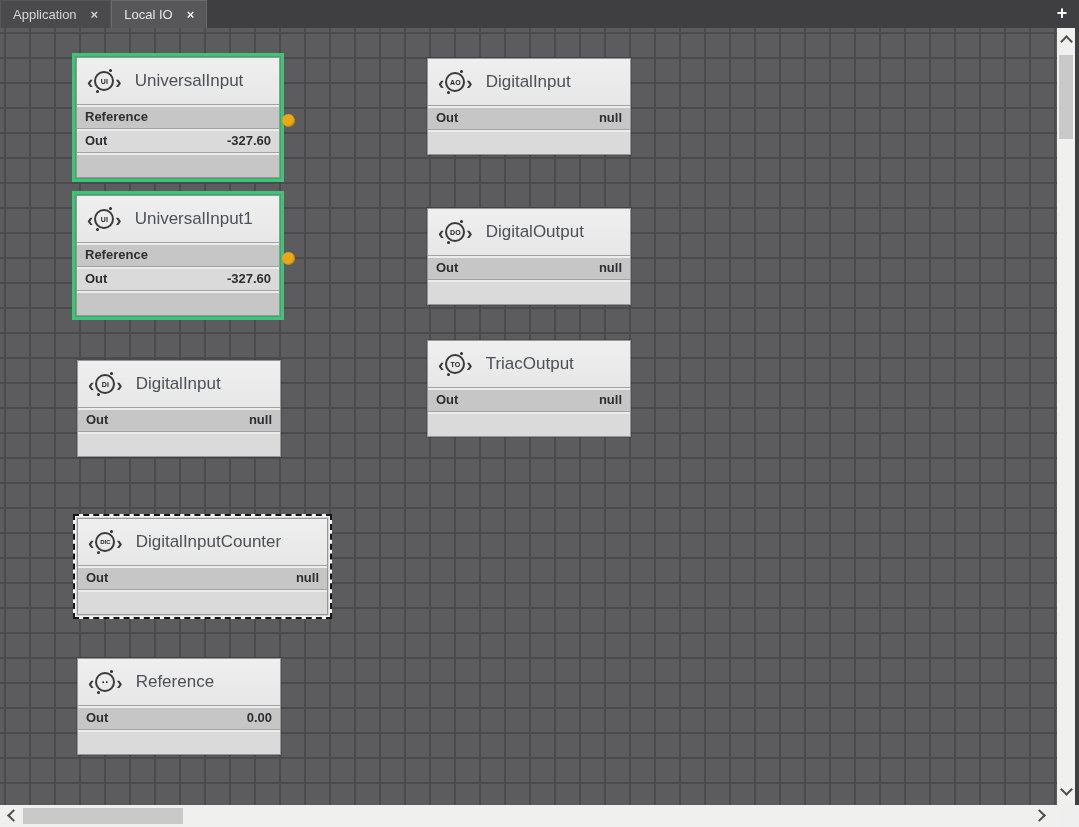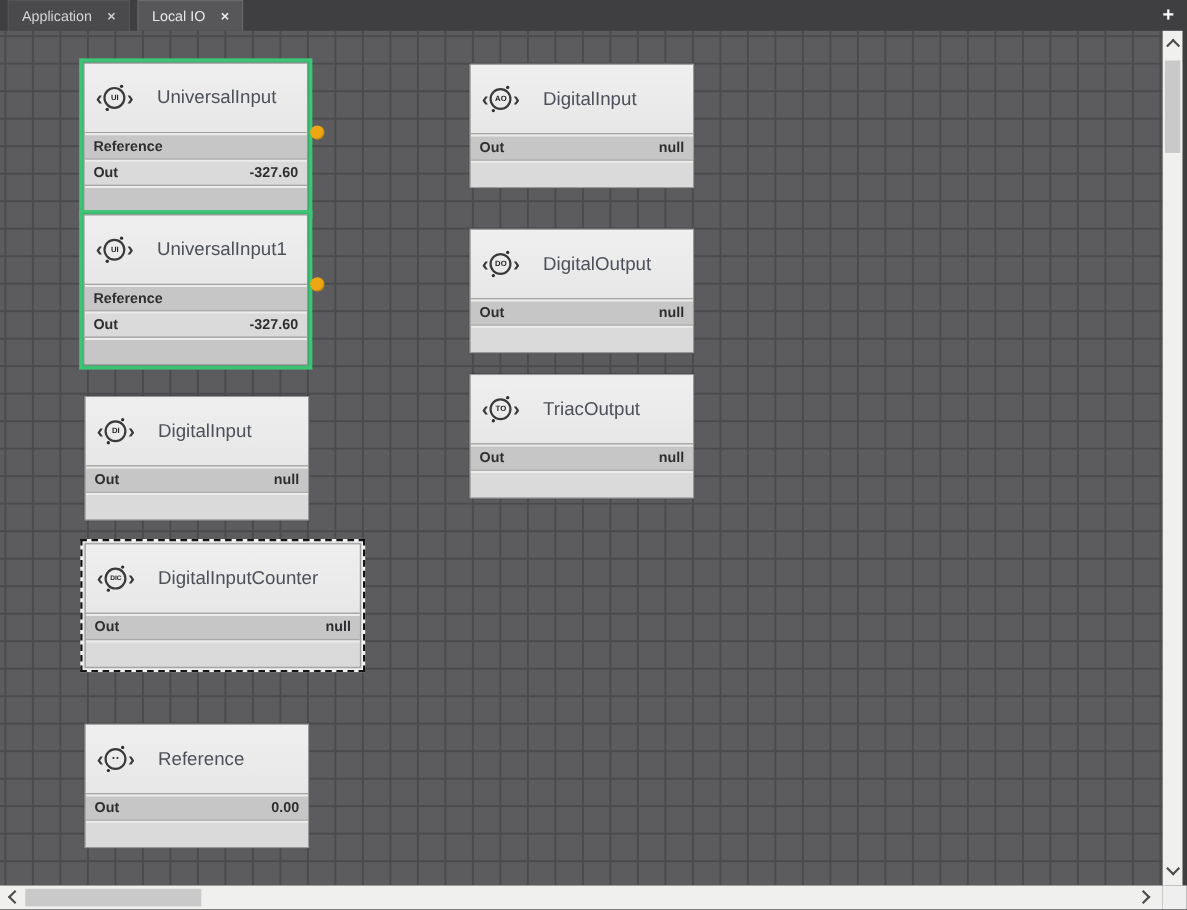--- a/index.html
+++ b/index.html
@@ -1,61 +1,61 @@
 <!DOCTYPE html>
 <html><head>
 <meta charset="utf-8">
 <style>
   html,body{margin:0;padding:0;background:#2c2c2e;}
   .app{position:relative;width:1079px;height:827px;background:#3f3f41;overflow:hidden;
        font-family:"Liberation Sans", sans-serif; -webkit-font-smoothing:antialiased;}
 
   
   .tabbar{position:absolute;left:0;top:0;width:1079px;height:28px;background:#3f3f41;display:flex;align-items:stretch;}
-  .tab{display:flex;align-items:center;gap:14px;padding:0 12px;margin-left:7px;font-size:13px;color:#d6d6d6;
+  .tab{display:flex;align-items:center;gap:14px;padding:0 12px;font-size:13px;color:#d6d6d6;
        background:#4a4a4c;border:1px solid #565658;border-bottom:none;cursor:default;}
   .tab.active{background:#57575a;color:#e8e8e8;border-color:#6a6a6d;}
   .tab .x{font-size:13px;font-weight:bold;color:#d0d0d0;line-height:1;cursor:pointer;}
   .tab.active .x{color:#efefef;}
   .tab-add{position:absolute;right:6px;top:2px;width:22px;height:22px;color:#fafafa;font-size:18px;font-weight:bold;
        display:flex;align-items:center;justify-content:center;cursor:pointer;}
 
   
   .canvas{position:absolute;left:0;top:28px;width:1057px;height:777px;background-color:#5c5c5e;
       background-image:linear-gradient(to right,#4b4b4d 2px,transparent 2px),
                        linear-gradient(to bottom,#4b4b4d 2px,transparent 2px);
       background-size:25px 25px;background-position:4px 4px;}
 
   
   .blockwrap{position:absolute;}
   .sel-green{border:4px solid #3dc476;}
   .sel-ants{border:2px dashed #141414;background:#f2f2f2;padding:2px;}
   .block{background:#c6c6c6;border:1px solid #979797;width:202px;box-shadow:0 0 0 1px rgba(0,0,0,0.12);}
   .block.wide{width:249px;}
-  .hdr{height:46px;background:linear-gradient(#efefef,#e7e7e7);display:flex;align-items:center;padding:8px 10px;gap:21px;}
+  .hdr{height:46px;background:linear-gradient(#efefef,#e7e7e7);display:flex;align-items:center;padding:0 10px;gap:13px;}
   .title{font-size:17px;color:#4d5058;white-space:nowrap;}
   .icon{display:flex;align-items:center;color:#3a3a3a;}
   .icon::before{content:"\2039";font-size:19px;font-weight:bold;margin-right:1px;line-height:1;}
   .icon::after{content:"\203A";font-size:19px;font-weight:bold;margin-left:1px;line-height:1;}
   .circ{position:relative;width:20px;height:20px;border:2px solid #3a3a3a;border-radius:50%;box-sizing:border-box;
         display:flex;align-items:center;justify-content:center;font-size:7px;font-weight:bold;letter-spacing:0;color:#222;}
   .circ::before{content:"";position:absolute;width:3px;height:3px;background:#2d2d2d;border-radius:50%;top:-4px;right:0px;}
   .circ::after{content:"";position:absolute;width:3px;height:3px;background:#2d2d2d;border-radius:50%;bottom:-4px;left:0px;}
   .row{height:23px;border-top:1px solid #a2a2a2;box-shadow:inset 0 2px 0 #ececea;display:flex;align-items:center;
        justify-content:space-between;padding:0 8px;font-size:13px;font-weight:bold;color:#2e2e30;}
   .rows .row:nth-child(odd){background:#c6c6c6;}
   .rows .row:nth-child(even){background:#dadada;}
   .row.footer{height:24px;}
   .port{position:absolute;width:13px;height:13px;border-radius:50%;background:#eda712;box-shadow:inset -1px -1px 1px rgba(0,0,0,.18);}
 
   
   .b1{left:72px;top:25px;}
   .b2{left:72px;top:163px;}
   .b3{left:77px;top:332px;}
-  .b4{left:73px;top:462px;}
+  .b4{left:73px;top:486px;}
   .b5{left:77px;top:630px;}
   .b6{left:427px;top:30px;}
   .b7{left:427px;top:180px;}
   .b8{left:427px;top:312px;}
   .b1 .port{right:-15px;top:57px;}
   .b2 .port{right:-15px;top:57px;}
 
   
   .vscroll{position:absolute;left:1057px;top:28px;width:18px;height:777px;background:#f0f0ee;}
   .vthumb{position:absolute;left:2px;top:27px;width:14px;height:84px;background:#c9c9c9;cursor:pointer;}

